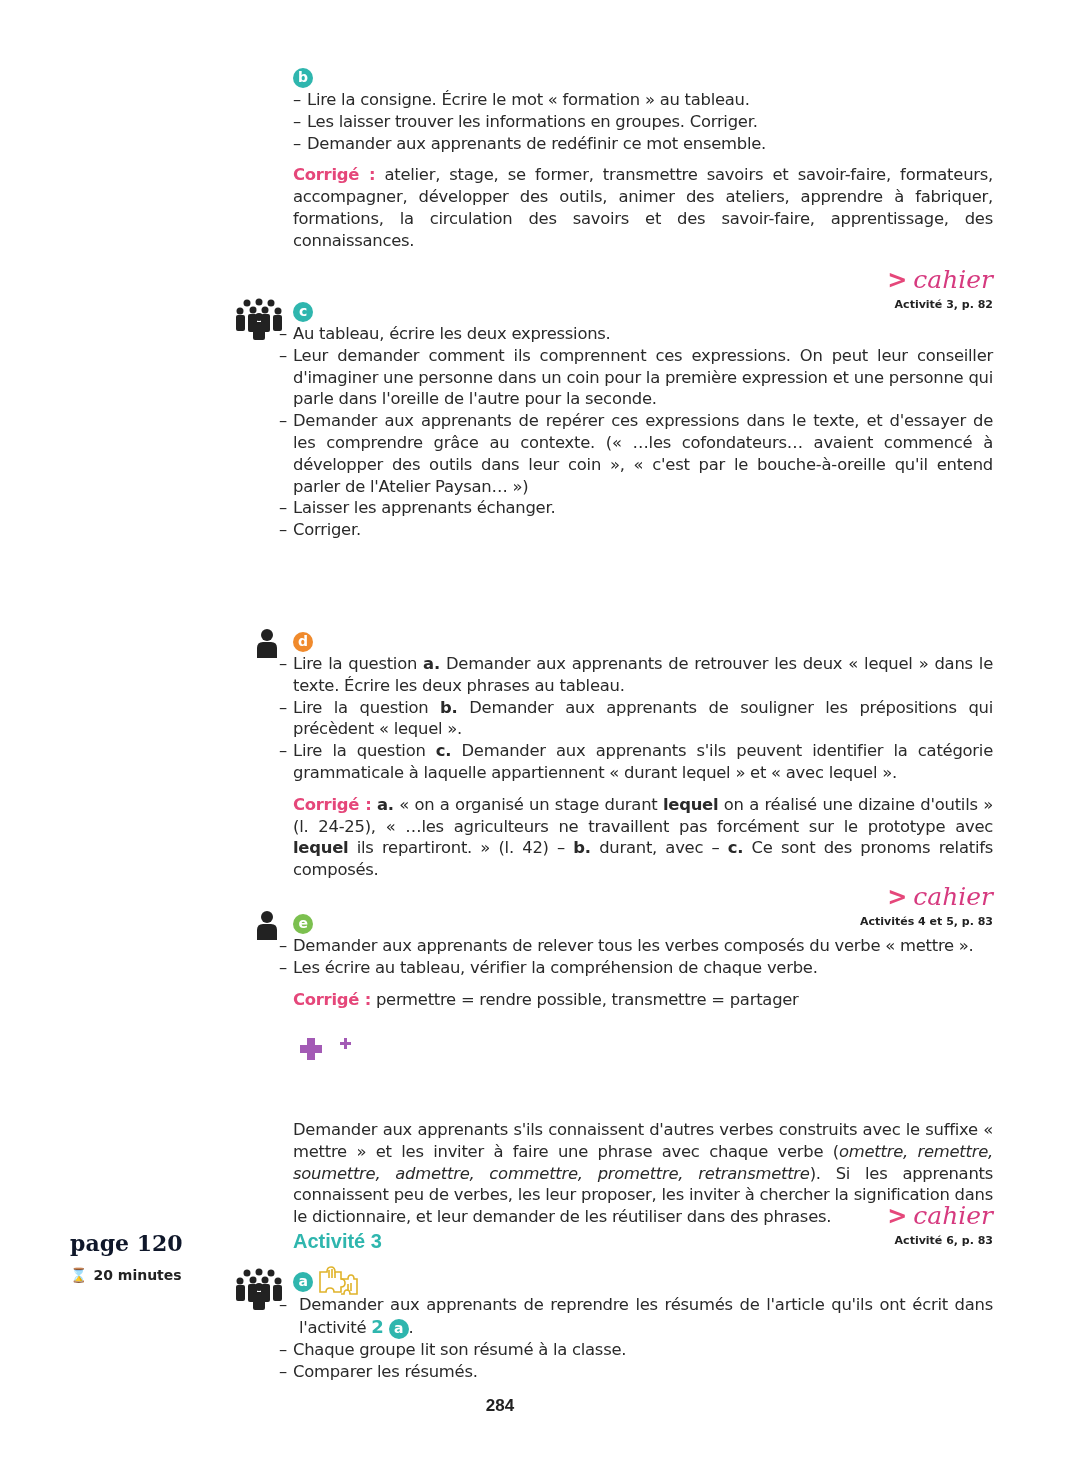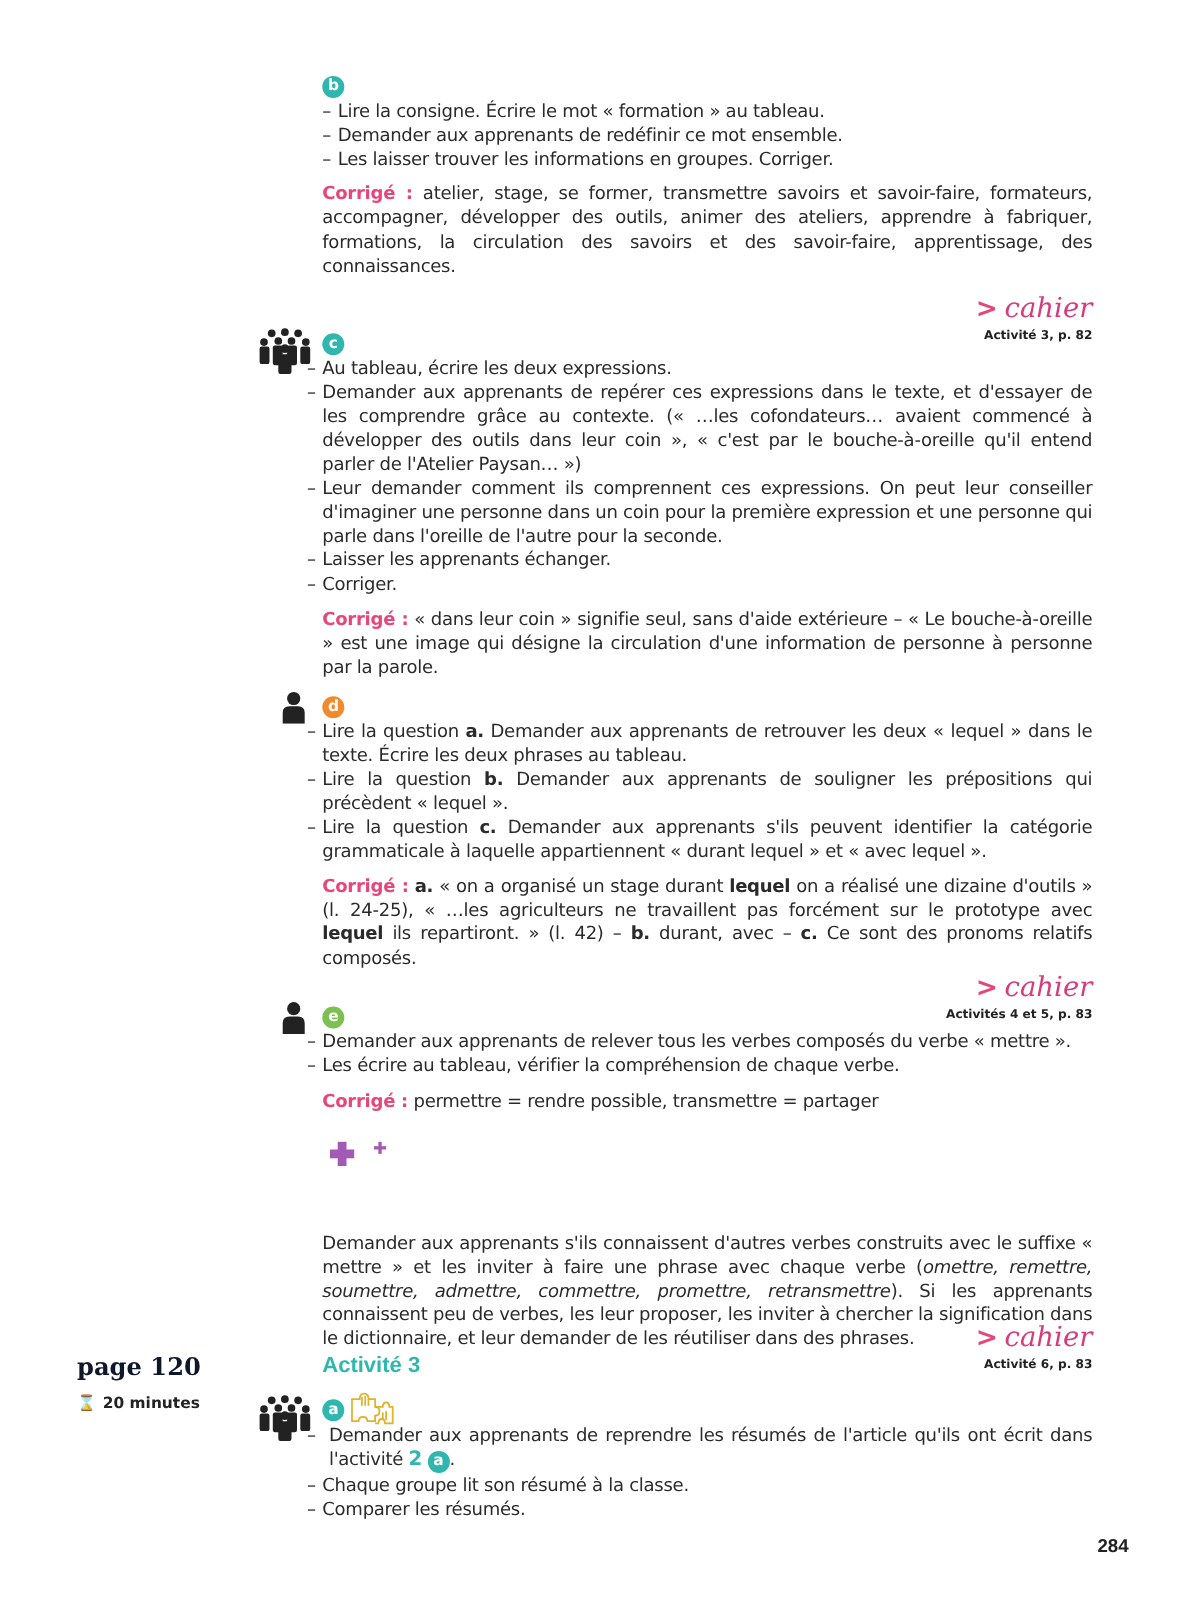--- a/index.html
+++ b/index.html
@@ -16,32 +16,32 @@
   .corr-label { color:#e5477a; font-weight:bold; }
   .cahier { position:absolute; right:87px; text-align:right; }
   .cahier .link { font-family:"DejaVu Serif", serif; font-style:italic; color:#d63a7f; font-size:25px; line-height:28px;margin-top:20px; }
   .cahier .arrow { color:#e5477a; font-weight:bold; font-style:normal; font-size:24px; margin-right:6px; font-family:"DejaVu Sans", sans-serif; }
   .cahier .ref { font-size:11px; font-weight:bold; color:#222; line-height:18px; margin-top:2px; }
   .icon-group, .icon-person { position:absolute; }
   .page-label { position:absolute; left:70px; top:1230px; font-family:"DejaVu Serif", serif; font-weight:bold;
                 color:#0f172a; font-size:22px; }
   .duration { position:absolute; left:70px; top:1267px; font-size:14px; font-weight:bold; color:#222; }
   .act-title { position:absolute; left:293px; top:1230px; font-size:20px; font-weight:bold; color:#2fb6ae; font-family:"Liberation Sans", sans-serif; }
-  .page-num { position:absolute; left:0; width:1000px; top:1396px; text-align:right; font-size:17px; font-weight:bold; color:#222; font-family:"Liberation Sans", sans-serif;padding-left:26px; }
+  .page-num { position:absolute; left:0; width:1000px; top:1396px; text-align:center; font-size:17px; font-weight:bold; color:#222; font-family:"Liberation Sans", sans-serif; }
   b { font-weight:bold; }
 </style>
 </head>
 <body>
 
 <div class="col" style="top:66px;">
   <span class="badge" style="background:#2fb6ae;">b</span>
   <ul class="dash" style="margin-top:1px;">
     <li>Lire la consigne. Écrire le mot « formation » au tableau.</li>
+    <li>Les laisser trouver les informations en groupes. Corriger.</li>
     <li>Demander aux apprenants de redéfinir ce mot ensemble.</li>
-    <li>Les laisser trouver les informations en groupes. Corriger.</li>
   </ul>
   <p class="just" style="margin:10px 0 0 0;">
     <span class="corr-label">Corrigé :</span><span> atelier, stage, se former, transmettre savoirs et savoir-faire, formateurs, accompagner, développer des outils, animer des ateliers, apprendre à fabriquer, formations, la circulation des savoirs et des savoir-faire, apprentissage, des connaissances.</span>
   </p>
 </div>
 <div class="cahier" style="top:246px;">
   <div class="link"><span class="arrow">&gt;</span><span>cahier</span></div>
   <div class="ref">Activité 3, p. 82</div>
 </div>
 
@@ -59,28 +59,25 @@
       <rect x="39" y="17" width="9" height="16" rx="2"></rect>
     <rect x="14" y="16" width="9" height="18" rx="2"></rect>
       <rect x="27" y="16" width="9" height="18" rx="2"></rect>
     <rect x="19" y="24" width="12" height="18" rx="2"></rect>
   </g>
 </svg>
 <div class="col" style="top:300px;">
   <span class="badge" style="background:#2fb6ae;">c</span>
   <ul class="dash" style="margin-top:1px; margin-left:-14px; width:714px; text-align:justify;">
     <li>Au tableau, écrire les deux expressions.</li>
+    <li>Leur demander comment ils comprennent ces expressions. On peut leur conseiller d'imaginer une personne dans un coin pour la première expression et une personne qui parle dans l'oreille de l'autre pour la seconde.</li>
     <li>Demander aux apprenants de repérer ces expressions dans le texte, et d'essayer de les comprendre grâce au contexte. (« …les cofondateurs… avaient commencé à développer des outils dans leur coin », « c'est par le bouche-à-oreille qu'il entend parler de l'Atelier Paysan… »)</li>
-    <li>Leur demander comment ils comprennent ces expressions. On peut leur conseiller d'imaginer une personne dans un coin pour la première expression et une personne qui parle dans l'oreille de l'autre pour la seconde.</li>
     <li>Laisser les apprenants échanger.</li>
     <li>Corriger.</li>
   </ul>
-  <p class="just" style="margin:10px 0 0 0;">
-    <span class="corr-label">Corrigé :</span><span> « dans leur coin » signifie seul, sans d'aide extérieure – « Le bouche-à-oreille » est une image qui désigne la circulation d'une information de personne à personne par la parole.</span>
-  </p>
 </div>
 
 <svg class="icon-person" style="left:256px; top:628px;" width="22" height="30" viewBox="0 0 22 30">
   <g fill="#222">
       <circle cx="11" cy="7" r="6"></circle>
       <path d="M1 30 V20 Q1 14 7 14 H15 Q21 14 21 20 V30 Z"></path>
     </g>
 </svg>
 <div class="col" style="top:630px;">
   <span class="badge" style="background:#f08a2c;">d</span>

